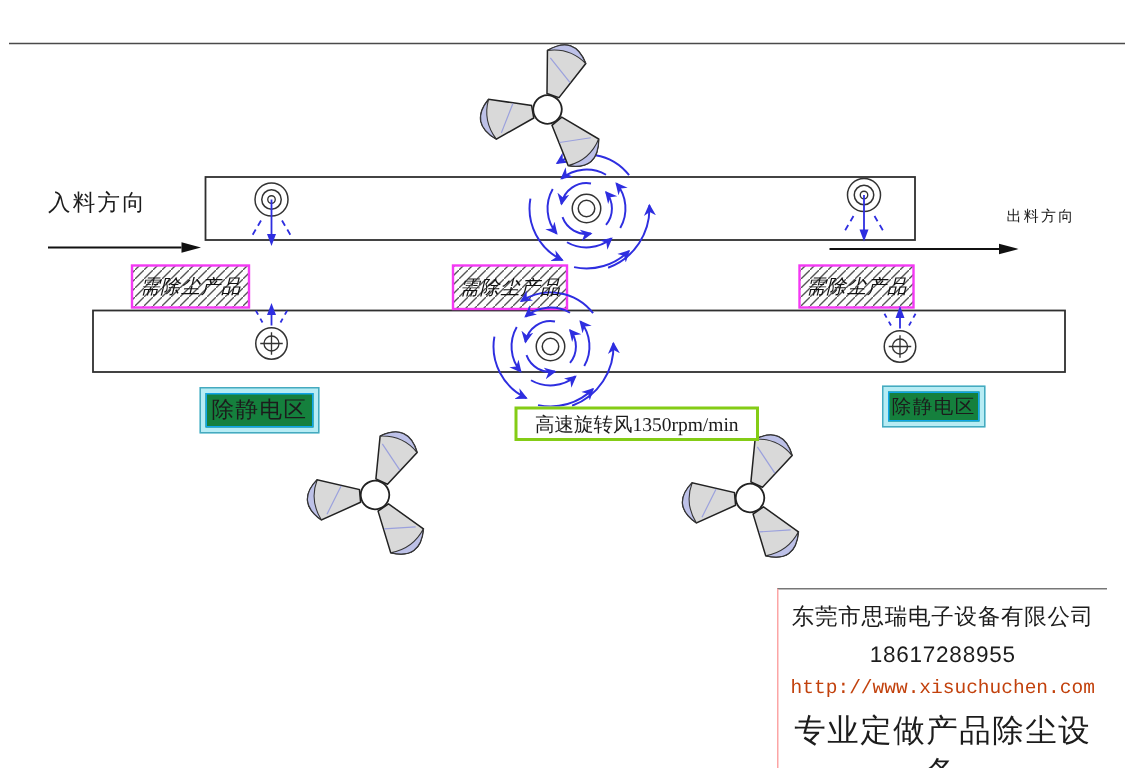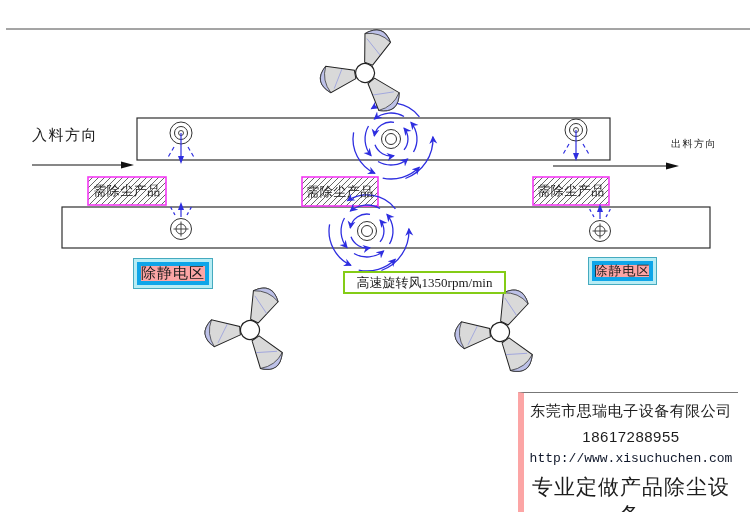--- a/index.html
+++ b/index.html
@@ -5,43 +5,43 @@
   html,body{margin:0;padding:0;background:#fff;}
   #stage{
     position:relative;width:754px;height:512px;background:#ffffff;
     font-family:"Liberation Serif", serif;overflow:hidden;color:#1c1c1c;
   }
   .abs{position:absolute;}
   svg{display:block;}
   .flow-label{font-size:15px;letter-spacing:1.5px;white-space:nowrap;}
   .product-label{
     text-align:right;font-size:13px;letter-spacing:0.5px;color:#111;
-    display:flex;align-items:center;justify-content:center;white-space:nowrap;
+    display:flex;align-items:center;justify-content:center;white-space:nowrap;font-style:italic;
   }
   .zone-badge{
     box-sizing:border-box;background:#b7ecf4;border:1px solid #45aabf;
     display:flex;align-items:center;justify-content:center;padding:3px;
   }
   .zone-inner{
-    box-sizing:border-box;background:#fca5a5;border:4px solid #0ea5e9;
+    box-sizing:border-box;background:#15803d;border:1px solid #0ea5e9;
     width:100%;height:100%;display:flex;align-items:center;justify-content:center;
     white-space:nowrap;letter-spacing:1px;
   }
   .speed-box{
     box-sizing:border-box;background:#ffffff;border:2px solid #84cc16;
     display:flex;align-items:center;justify-content:center;
     font-size:13px;white-space:nowrap;
   }
   .company-box{
-    box-sizing:border-box;border-top:1px solid #777;border-left:6px solid #fca5a5;
+    box-sizing:border-box;border-top:1px solid #777;border-left:1px solid #fca5a5;
     text-align:center;
   }
   .company-box .c-name{font-size:15px;margin-top:9px;letter-spacing:0.5px;}
   .company-box .c-phone{font-size:15px;margin-top:7px;font-family:Liberation Sans, sans-serif;letter-spacing:0.5px;}
-  .company-box .c-url{font-size:13px;margin-top:6px;color:#0f172a;font-family:"Liberation Mono", monospace;}
+  .company-box .c-url{font-size:13px;margin-top:6px;color:#c2410c;font-family:"Liberation Mono", monospace;}
   .company-box .c-tag{font-size:21px;margin-top:7px;letter-spacing:1px;}
 </style>
 </head>
 <body>
 
 <div id="stage">
 
   <svg width="754" height="512" viewBox="0 0 754 512">
     <defs>
       <marker id="ah" markerUnits="userSpaceOnUse" markerWidth="9" markerHeight="9" refX="7" refY="4.5" orient="auto">

